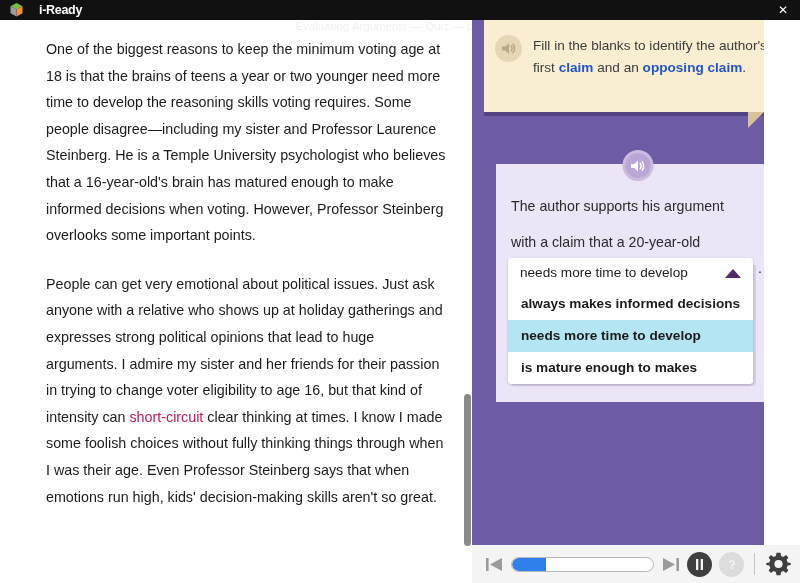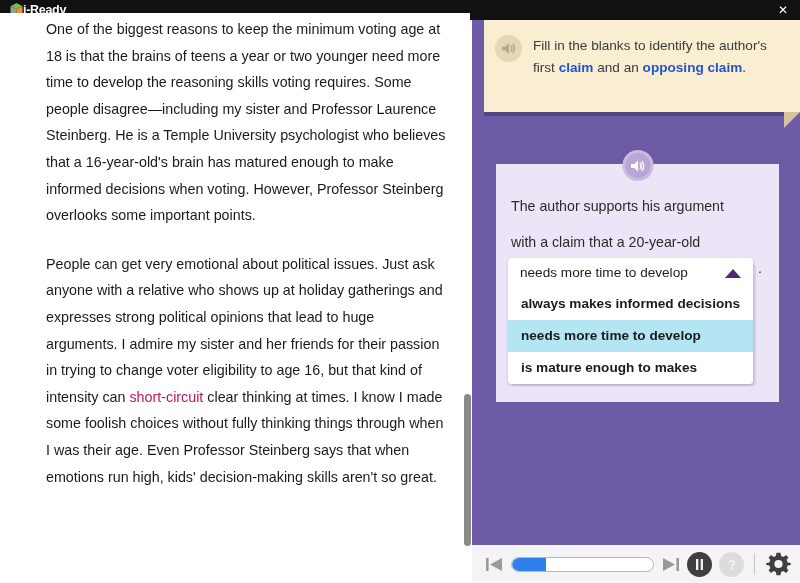--- a/index.html
+++ b/index.html
@@ -29,21 +29,21 @@
     color: #ffffff;
     display: flex;
     align-items: center;
   }
   .logo-wrap {
     position: absolute;
     left: 10px; top: 0;
     height: 20px;
     display: flex;
     align-items: center;
-    gap: 0;
+    gap: 16px;
   }
   .logo-cube { position: relative; width: 13px; height: 14px; }
   .logo-cube svg { display: block; }
   .logo-text {
     color: #ffffff;
     font-size: 12.5px;
     font-weight: bold;
     letter-spacing: -0.3px;
   }
   .topbar-title {
@@ -63,21 +63,21 @@
     line-height: 20px;
     text-align: center;
     font-size: 12px;
     color: #ffffff;
     cursor: pointer;
   }
 
   
   .reading-pane {
     position: absolute;
-    left: 0; top: 13px;
+    left: 0; top: 33px;
     width: 470px;
     height: 549px;
     background: #ffffff;
     overflow: hidden;
   }
   .passage {
     position: absolute;
     left: 46px;
     top: 3px;
     width: 400px;
@@ -106,21 +106,21 @@
     height: 152px;
     background: #8a8a8a;
     border-radius: 4px;
     cursor: pointer;
   }
 
   
   .right-panel {
     position: absolute;
     left: 472px; top: 20px;
-    width: 328px;
+    width: 292px;
     height: 563px;
     background: #6e5ba6;
     overflow: hidden;
   }
 
   
   .instruction {
     position: absolute;
     left: 12px; top: 0;
     width: 316px;

